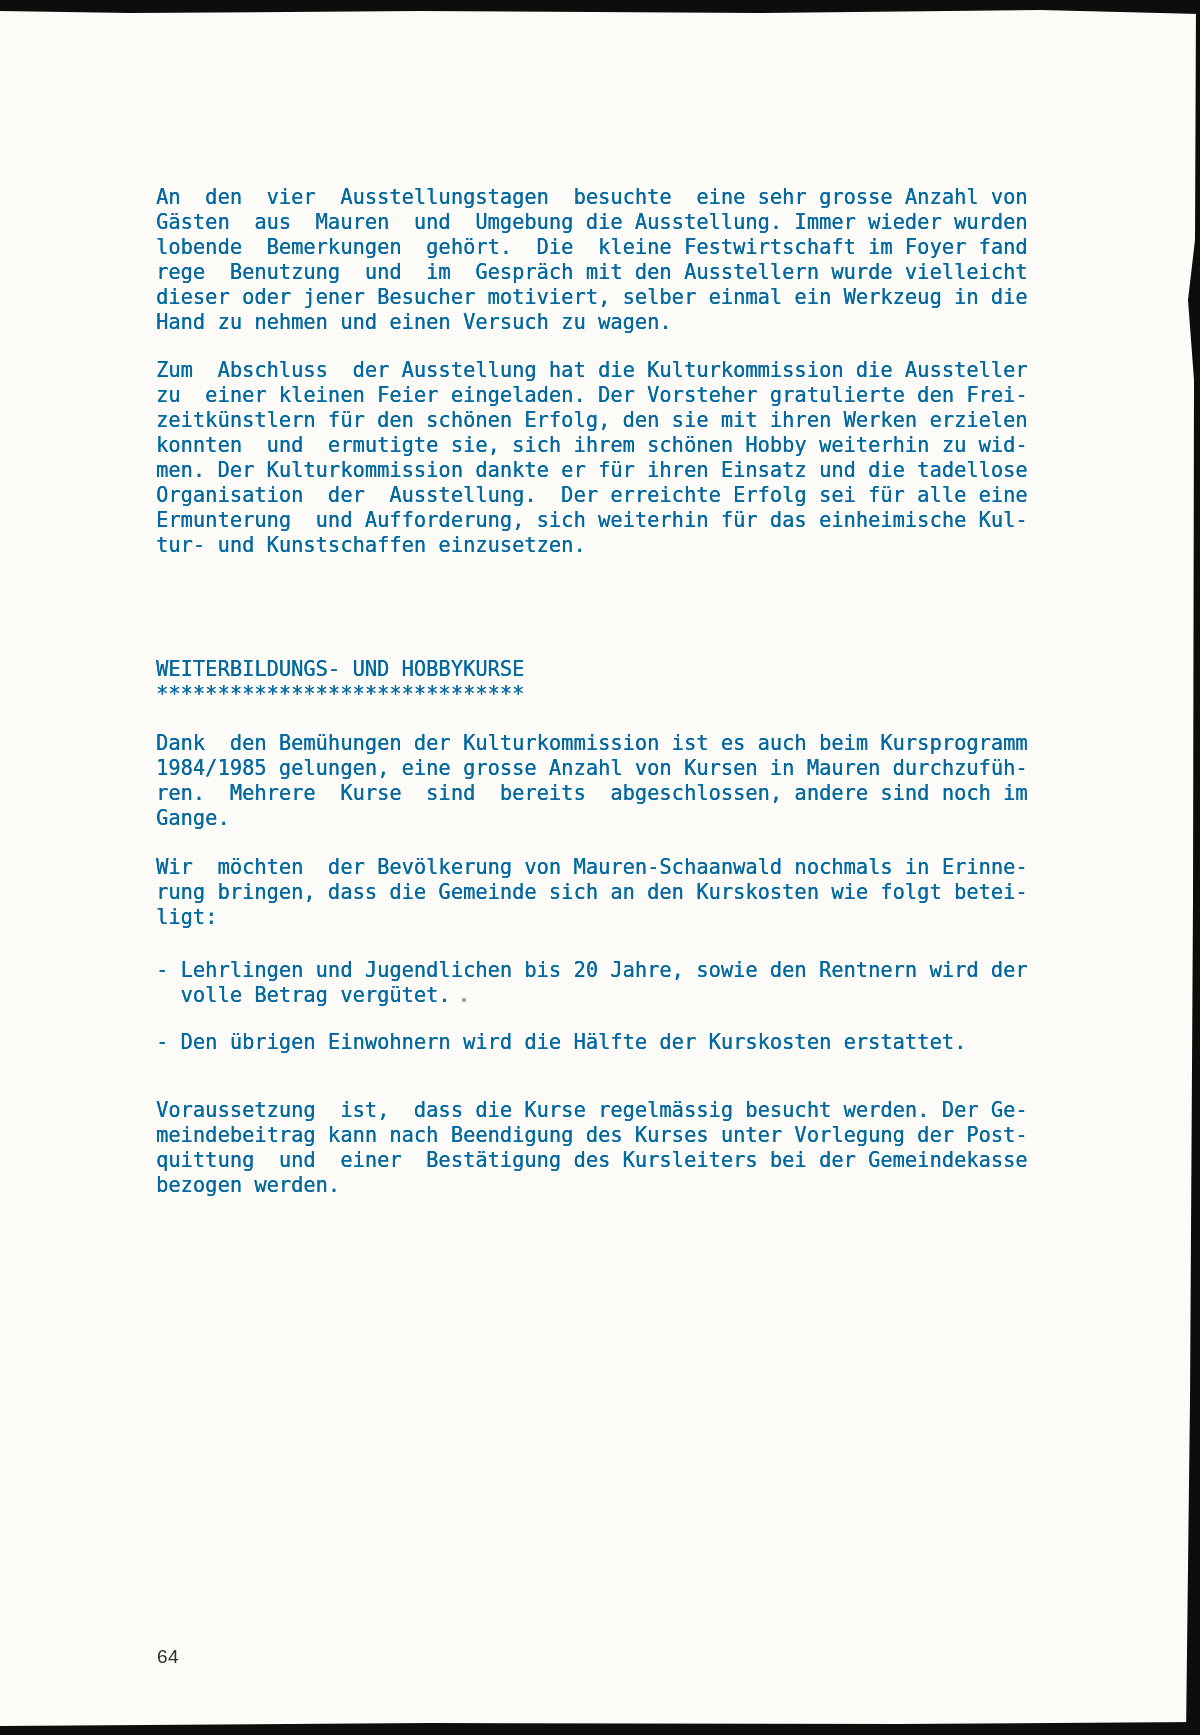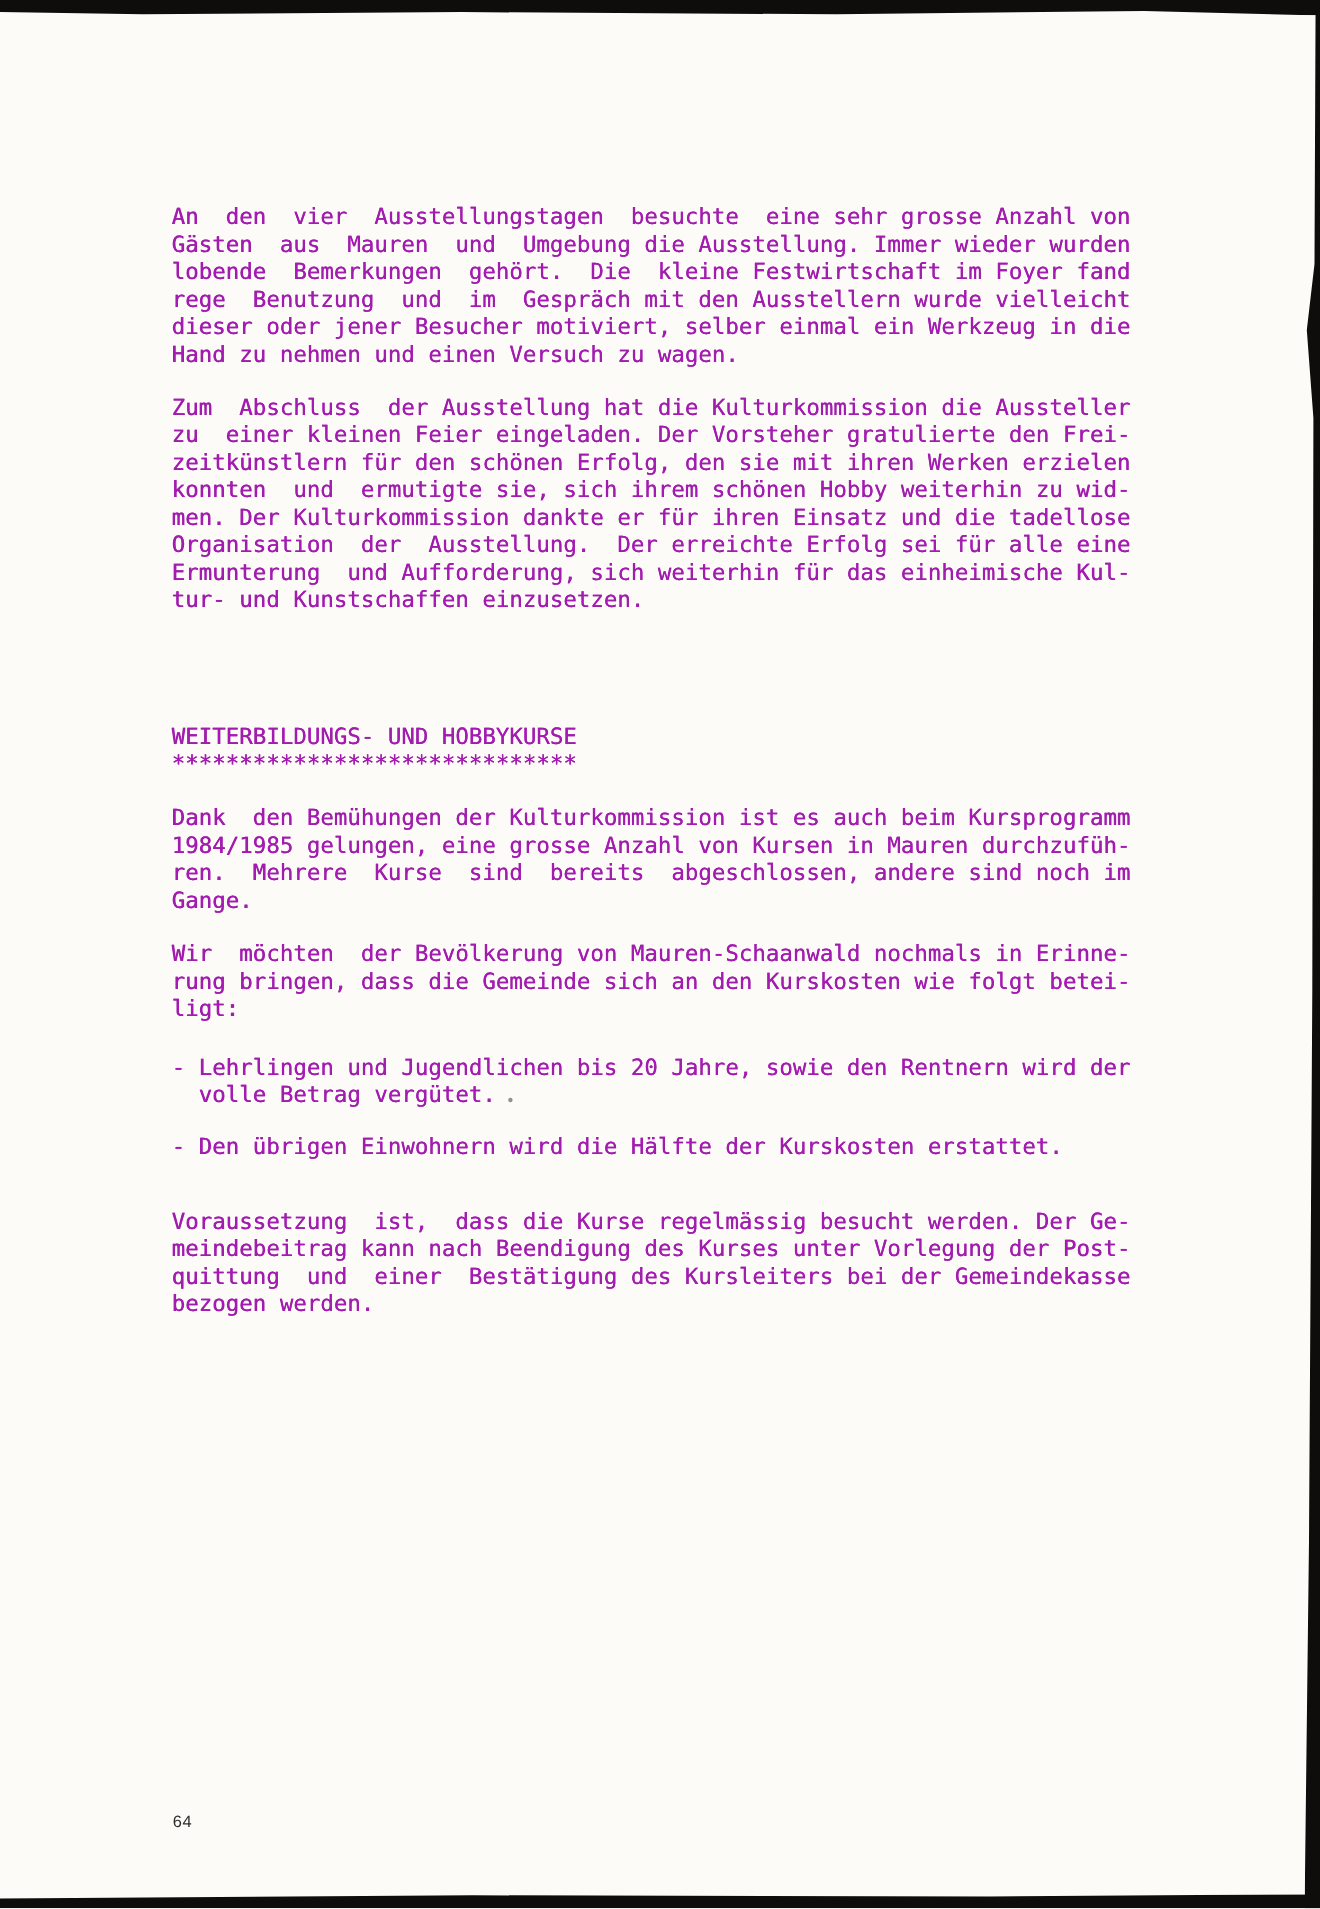--- a/index.html
+++ b/index.html
@@ -15,21 +15,21 @@
     overflow: hidden;
   }
   
   .tw {
     position: absolute;
     left: 156px;
     margin: 0;
     font-family: "DejaVu Sans Mono", "Liberation Mono", monospace;
     font-size: 20.4px;
     line-height: 25px;
-    color: #a21caf;
+    color: #0369a1;
     white-space: pre;
     letter-spacing: 0;
     text-shadow: 0.25px 0 0 currentColor; 
   }
   .heading {  }
   
   .edge {
     position: absolute;
     background: #0e0d0b;
   }
@@ -47,21 +47,21 @@
     bottom: 0; left: 0;
     width: 1200px; height: 13px;
     clip-path: polygon(0 4px, 430px 1px, 900px 2px, 1200px 0, 1200px 13px, 0 13px);
   }
   
   .pagenum {
     position: absolute;
     left: 157px;
     top: 1645px;
     font-family: "Liberation Sans", "DejaVu Sans", sans-serif;
-    font-size: 15px;
+    font-size: 19px;
     line-height: 24px;
     color: #2e2e2e;
     letter-spacing: 0.5px;
   }
   
   .speck {
     position: absolute;
     left: 462px;
     top: 998px;
     width: 4px;

